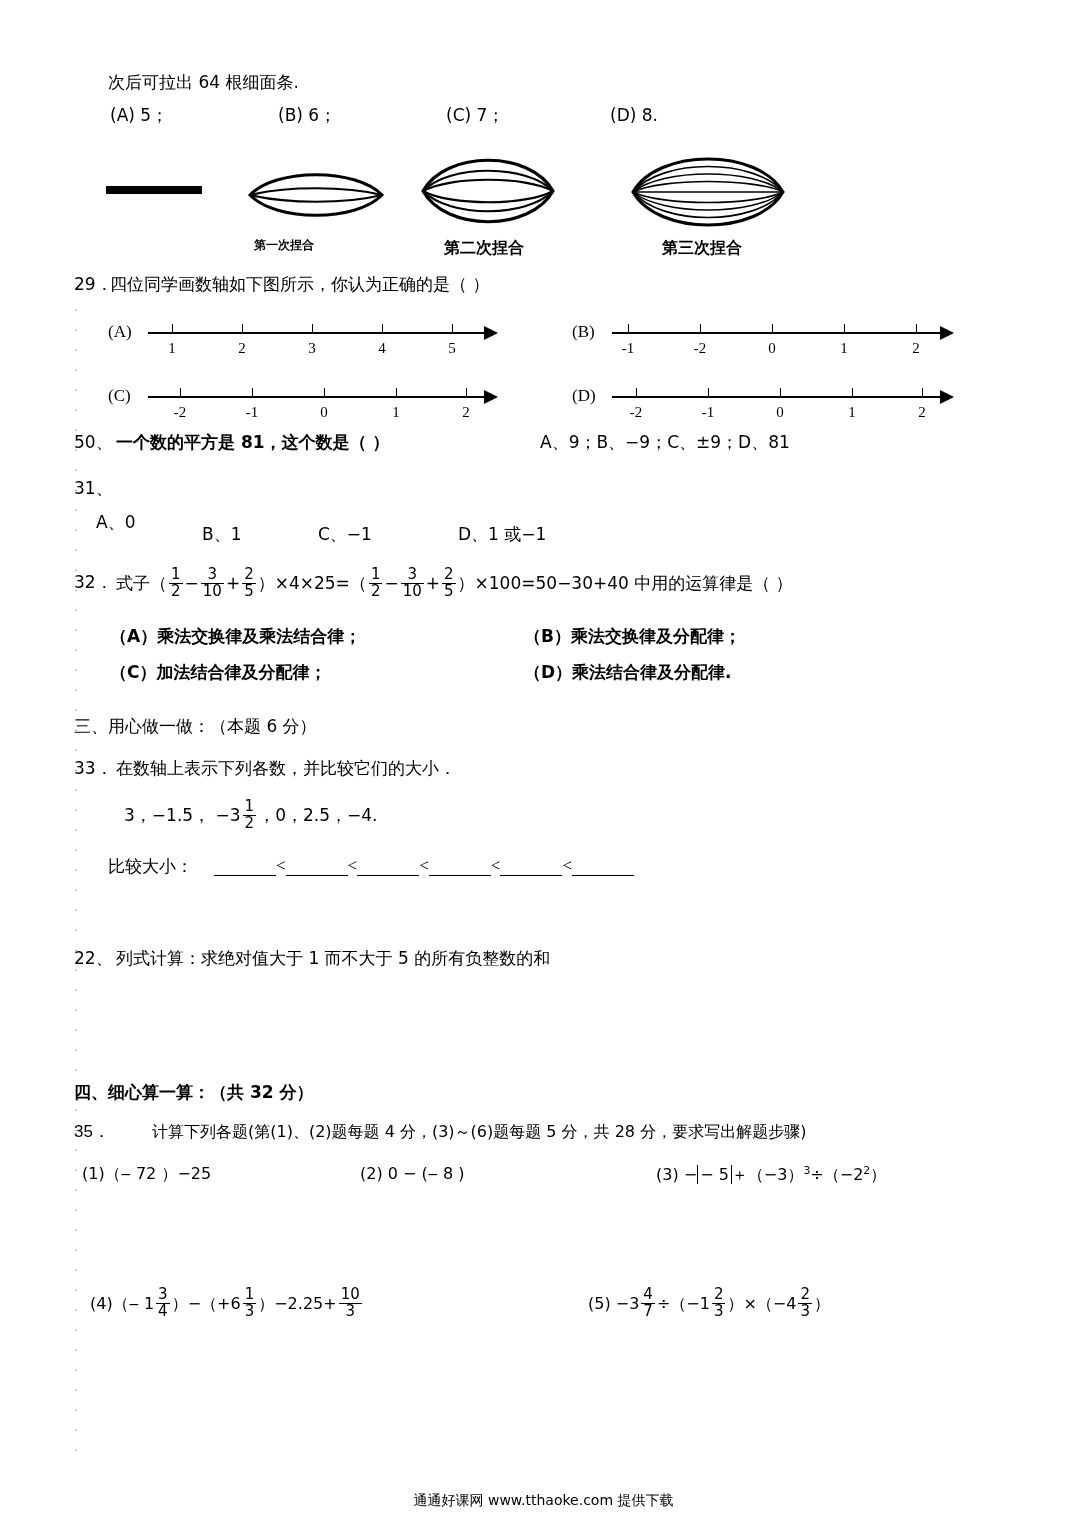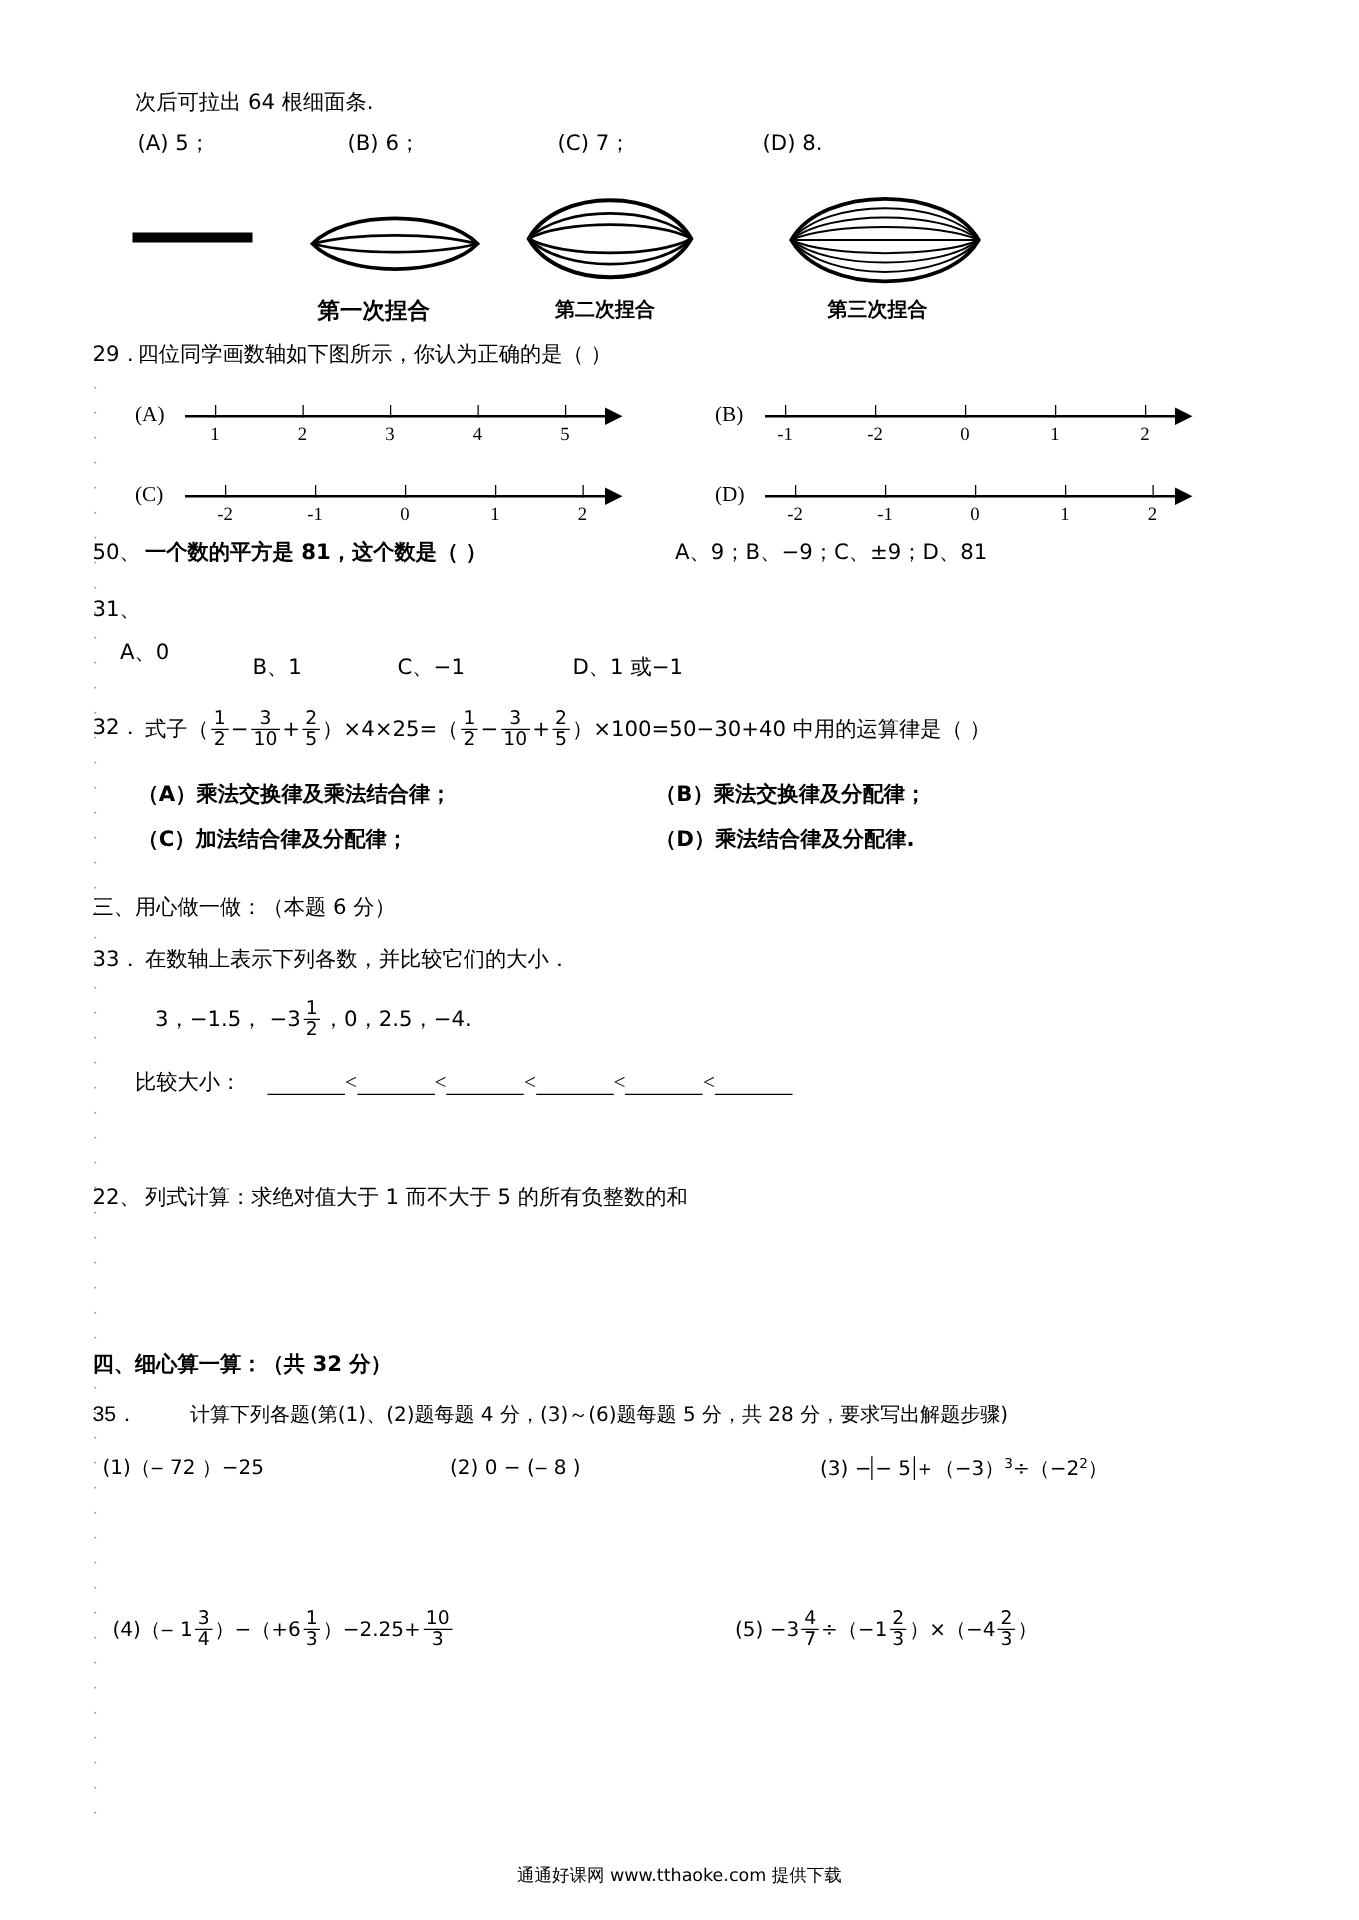--- a/index.html
+++ b/index.html
@@ -146,21 +146,21 @@
       <path d="M5,46 C34,12 126,12 155,46" fill="none" stroke="#000" stroke-width="1.6"></path>
       <path d="M5,46 C34,22 126,22 155,46" fill="none" stroke="#000" stroke-width="1.6"></path>
       <path d="M5,46 C34,32 126,32 155,46" fill="none" stroke="#000" stroke-width="1.6"></path>
       <path d="M5,46 L155,46" fill="none" stroke="#000" stroke-width="1.6"></path>
       <path d="M5,46 C34,60 126,60 155,46" fill="none" stroke="#000" stroke-width="1.6"></path>
       <path d="M5,46 C34,70 126,70 155,46" fill="none" stroke="#000" stroke-width="1.6"></path>
       <path d="M5,46 C34,80 126,80 155,46" fill="none" stroke="#000" stroke-width="1.6"></path>
     </svg>
   </div>
 
-  <div class="ln cn" style="left:254px; top:238px; font-weight:bold; font-size:18px;">第一次捏合</div>
+  <div class="ln cn" style="left:254px; top:238px; font-weight:bold; font-size:12px;">第一次捏合</div>
   <div class="ln cn" style="left:444px; top:238px; font-weight:bold; font-size:16px;">第二次捏合</div>
   <div class="ln cn" style="left:662px; top:238px; font-weight:bold; font-size:16px;">第三次捏合</div>
 
   <div class="ln" style="left:74px; top:274px; font-family:'DejaVu Sans',sans-serif;">29．</div>
   <div class="ln cn" style="left:110px; top:274px;">四位同学画数轴如下图所示，你认为正确的是（      ）</div>
 
   <div class="ln" style="left:108px; top:322px;">(A)</div>
   <div class="axis" style="left:148px; top:318px; width:352px;">
     <div class="bar" style="width:338px;"></div>
     <div class="arrow" style="left:336px;"></div>

